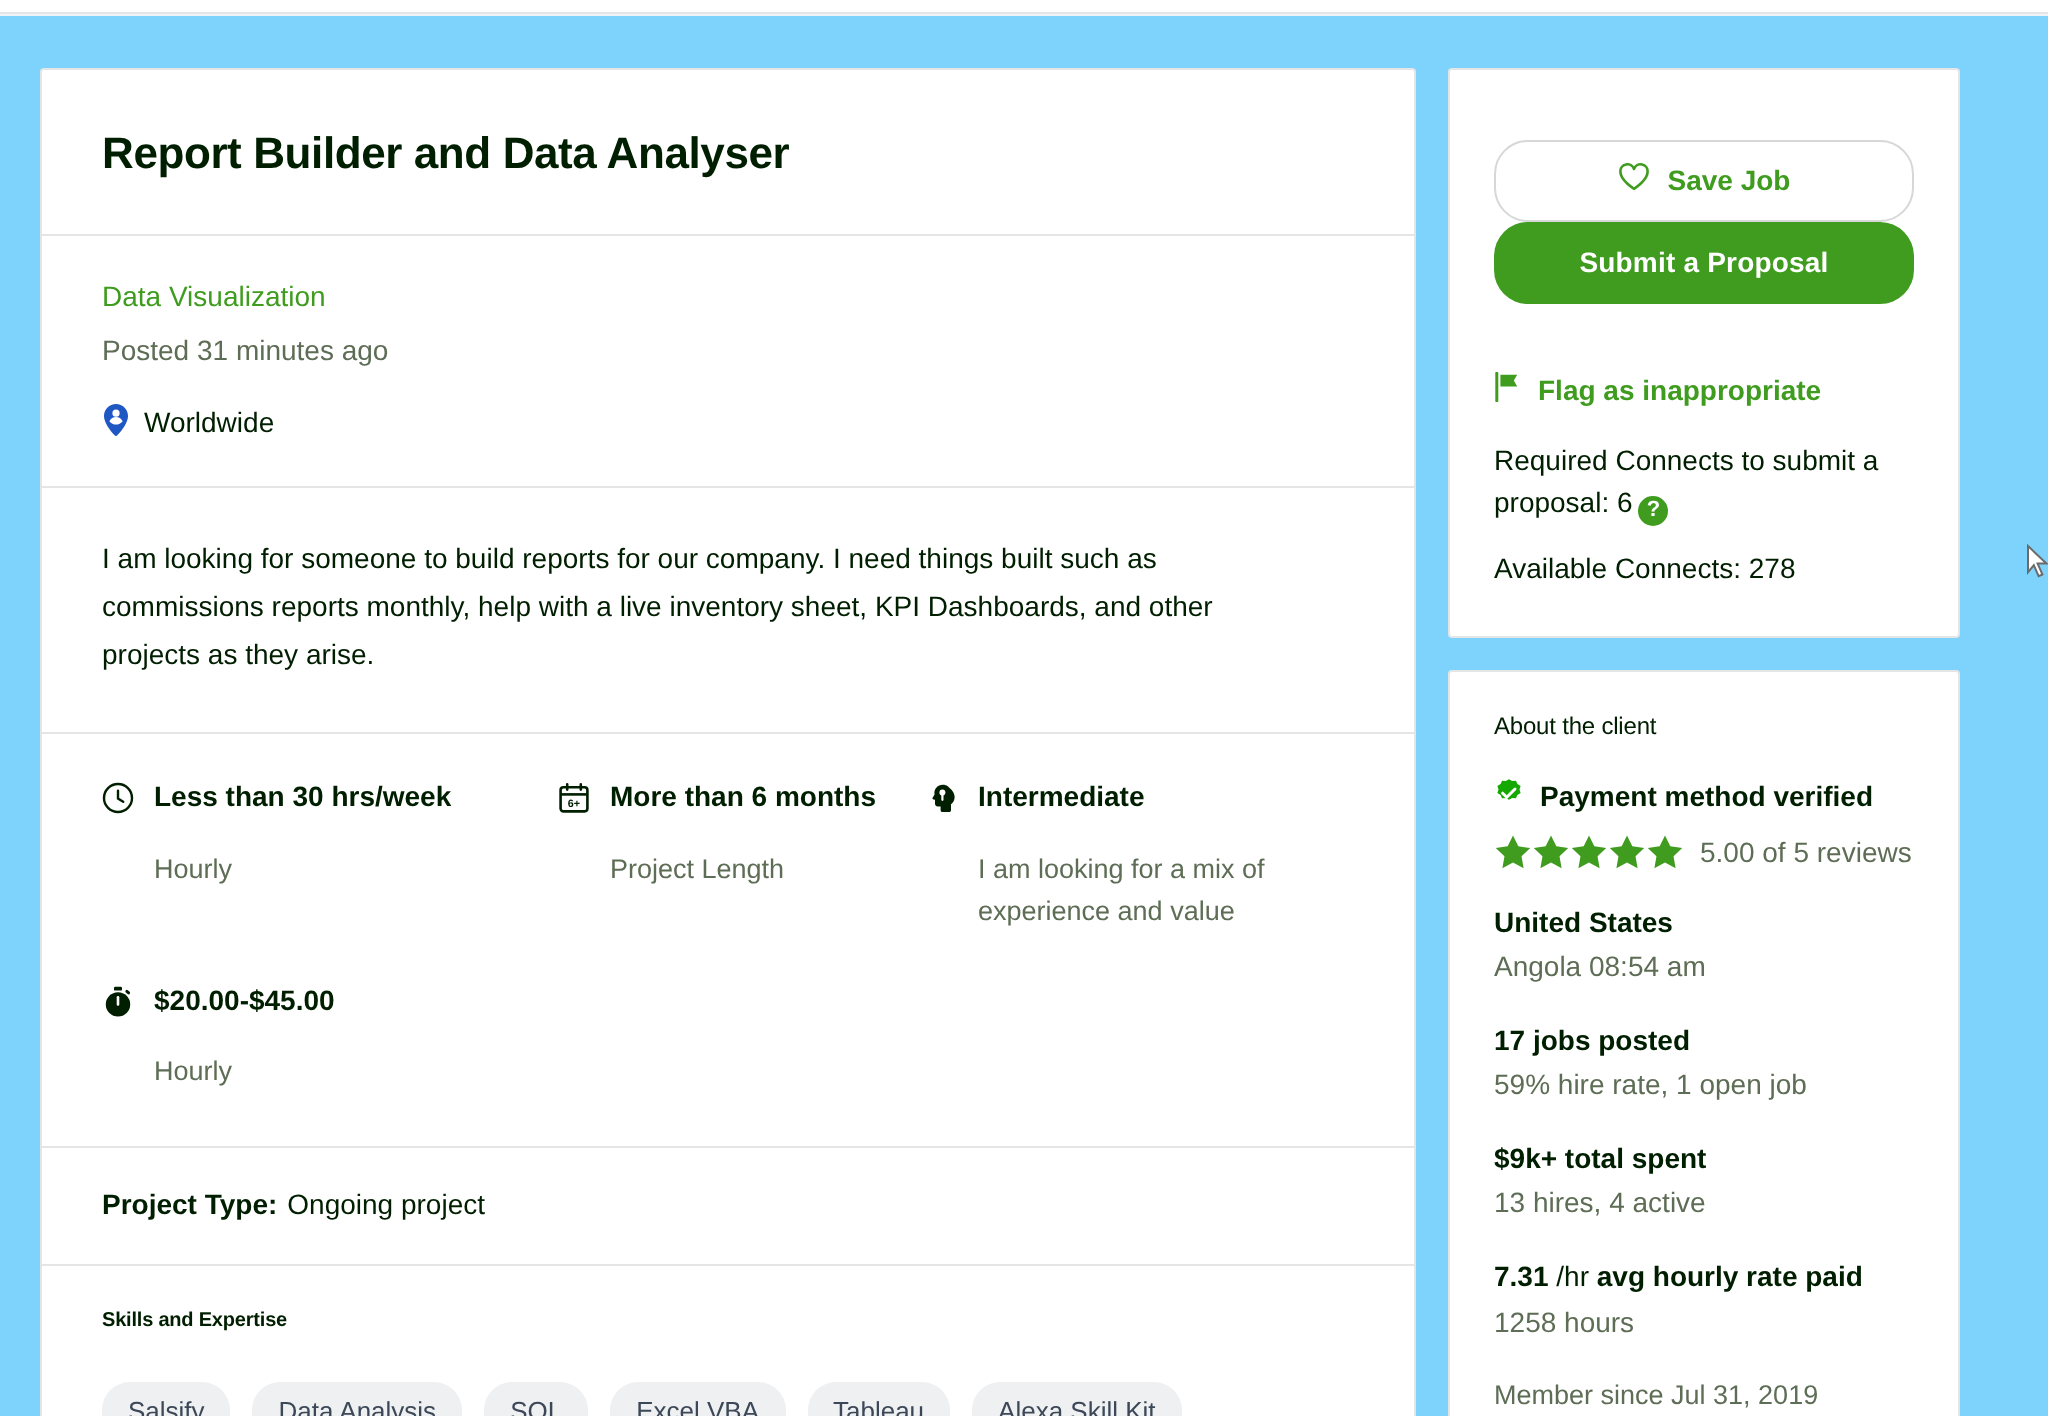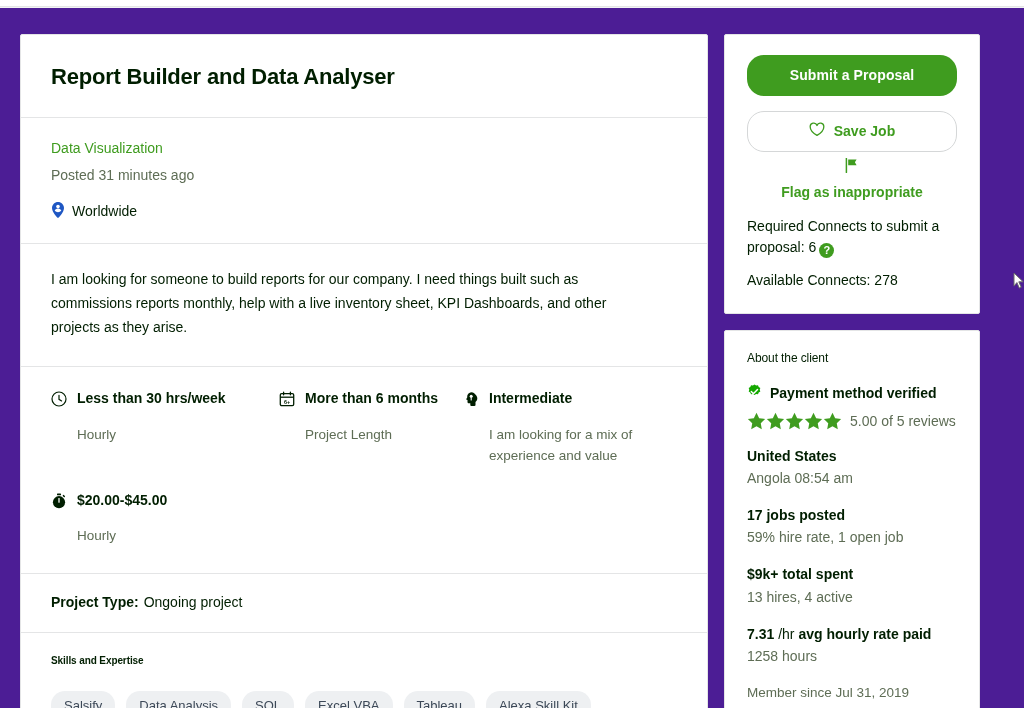--- a/index.html
+++ b/index.html
@@ -26,21 +26,21 @@
     height: 7px;
     background: #ffffff;
     border-bottom: 1px solid #e4e5e6;
   }
 
   .page {
     position: absolute;
     top: 8px; left: 0;
     width: 1024px;
     height: 700px;
-    background: #4c1d95;
+    background: #7dd3fc;
     padding-left: 18px;
   }
 
   .layout {
     position: absolute;
     top: 26px;
     left: 20px;
     width: 960px;
     display: flex;
     align-items: flex-start;
@@ -200,26 +200,25 @@
     display: flex;
     align-items: center;
     justify-content: center;
     gap: 9px;
   }
 
   .flag-row {
     display: flex;
     align-items: center;
     gap: 8px;
-    margin-top: 6px;
+    margin-top: 34px;
     color: #3f9c1f;
     font-size: 14px;
     font-weight: bold;
     cursor: pointer;
-    flex-direction: column;
   }
 
   .connects {
     margin-top: 16px;
     font-size: 14px;
     color: #001e00;
     line-height: 1.52;
   }
   .connects-2 { margin-top: 11px; }
   .qmark {
@@ -390,31 +389,31 @@
           <span class="tag">Alexa Skill Kit</span>
 
         </div>
       </div>
 
     </div>
 
     <div class="col-side">
 
       <div class="card side-pad">
-        <button class="btn btn-primary">Submit a Proposal</button>
-
         <button class="btn btn-secondary">
           <span>
             <svg width="16" height="15" viewBox="0 0 16 15">
               <path d="M8 13.4S1.2 9.2 1.2 4.9A3.5 3.5 0 0 1 8 3.5a3.5 3.5 0 0 1 6.8 1.4c0 4.3-6.8 8.5-6.8 8.5z" fill="none" stroke="#3f9c1f" stroke-width="1.3" stroke-linejoin="round"></path>
             </svg>
           </span>
           <span>Save Job</span>
         </button>
 
+        <button class="btn btn-primary">Submit a Proposal</button>
+
         <div class="flag-row">
           <span>
             <svg width="14" height="15" viewBox="0 0 14 15">
               <path d="M1.4 0.6v13.8" stroke="#3f9c1f" stroke-width="1.5" stroke-linecap="round"></path>
               <path d="M3.2 1.4h8.4l-1.7 2.9 1.7 2.9H3.2z" fill="#3f9c1f"></path>
             </svg>
           </span>
           <span>Flag as inappropriate</span>
         </div>
 

